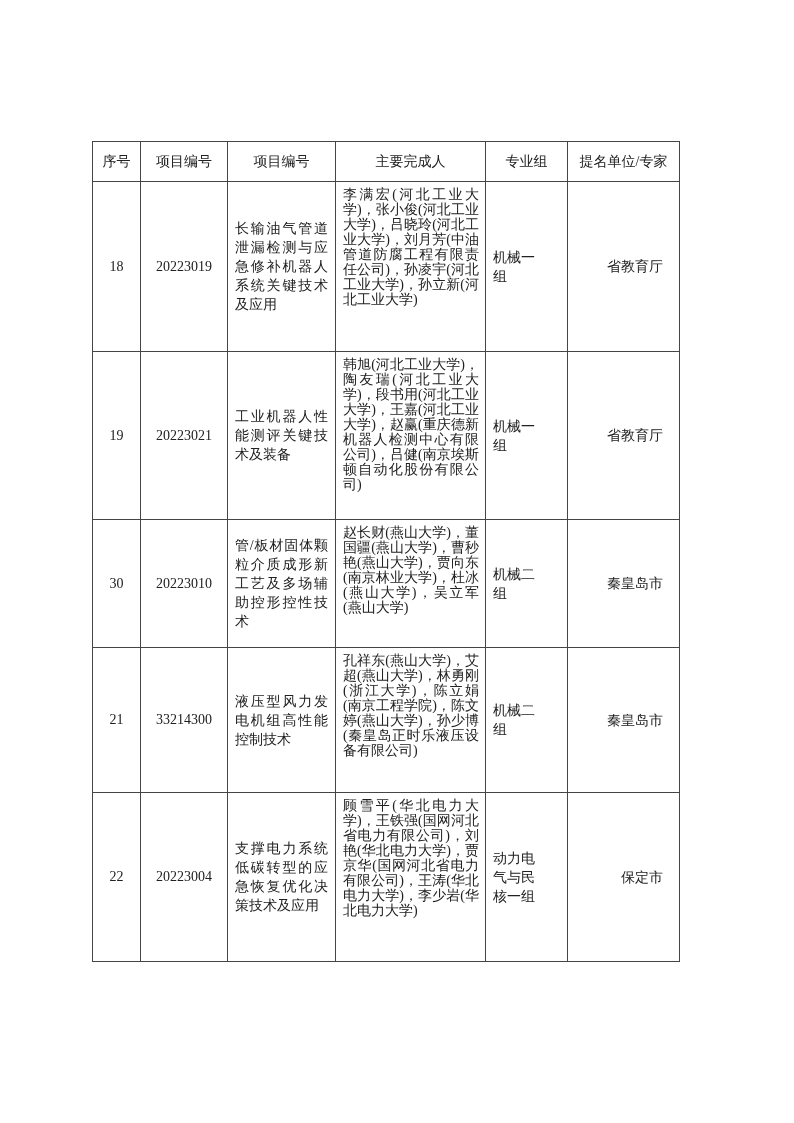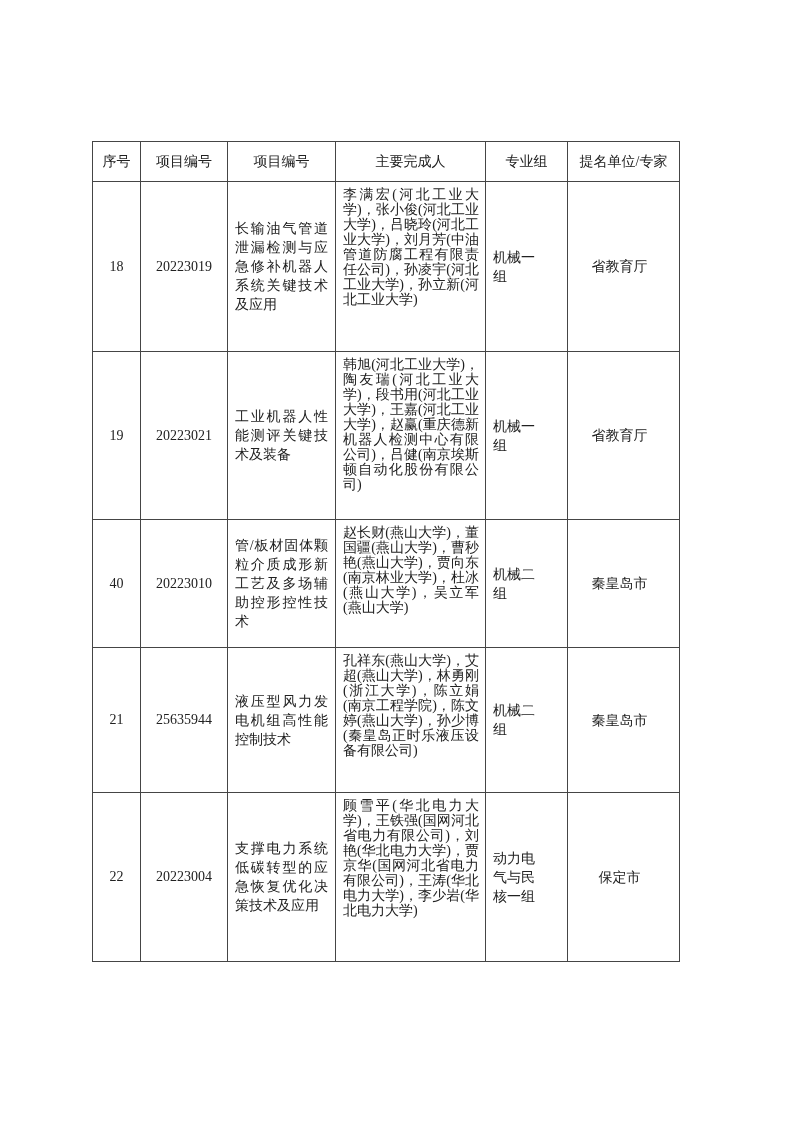--- a/index.html
+++ b/index.html
@@ -71,21 +71,21 @@
     padding: 5px 6px 0 7px;
     line-height: 15px;
   }
   td.c-group {
     text-align: left;
     vertical-align: middle;
     padding: 0 20px 0 7px;
     line-height: 19px;
   }
   td.c-nom {
-    text-align: center;
+    text-align: right;
     vertical-align: middle;
     padding: 0 16px 0 8px;
     line-height: 19px;
   }
 </style>
 </head>
 <body>
 
 <div class="page">
   <table class="doc-table">
@@ -118,30 +118,30 @@
       </tr>
       <tr class="h-r19">
         <td class="c-index">19</td>
         <td class="c-id">20223021</td>
         <td class="c-name">工业机器人性能测评关键技术及装备</td>
         <td class="c-contrib">韩旭(河北工业大学)，陶友瑞(河北工业大学)，段书用(河北工业大学)，王嘉(河北工业大学)，赵赢(重庆德新机器人检测中心有限公司)，吕健(南京埃斯顿自动化股份有限公司)</td>
         <td class="c-group">机械一组</td>
         <td class="c-nom">省教育厅</td>
       </tr>
       <tr class="h-r20">
-        <td class="c-index">40</td>
+        <td class="c-index">30</td>
         <td class="c-id">20223010</td>
         <td class="c-name">管/板材固体颗粒介质成形新工艺及多场辅助控形控性技术</td>
         <td class="c-contrib">赵长财(燕山大学)，董国疆(燕山大学)，曹秒艳(燕山大学)，贾向东(南京林业大学)，杜冰(燕山大学)，吴立军(燕山大学)</td>
         <td class="c-group">机械二组</td>
         <td class="c-nom">秦皇岛市</td>
       </tr>
       <tr class="h-r21">
         <td class="c-index">21</td>
-        <td class="c-id">25635944</td>
+        <td class="c-id">33214300</td>
         <td class="c-name">液压型风力发电机组高性能控制技术</td>
         <td class="c-contrib">孔祥东(燕山大学)，艾超(燕山大学)，林勇刚(浙江大学)，陈立娟(南京工程学院)，陈文婷(燕山大学)，孙少博(秦皇岛正时乐液压设备有限公司)</td>
         <td class="c-group">机械二组</td>
         <td class="c-nom">秦皇岛市</td>
       </tr>
       <tr class="h-r22">
         <td class="c-index">22</td>
         <td class="c-id">20223004</td>
         <td class="c-name">支撑电力系统低碳转型的应急恢复优化决策技术及应用</td>
         <td class="c-contrib">顾雪平(华北电力大学)，王铁强(国网河北省电力有限公司)，刘艳(华北电力大学)，贾京华(国网河北省电力有限公司)，王涛(华北电力大学)，李少岩(华北电力大学)</td>

